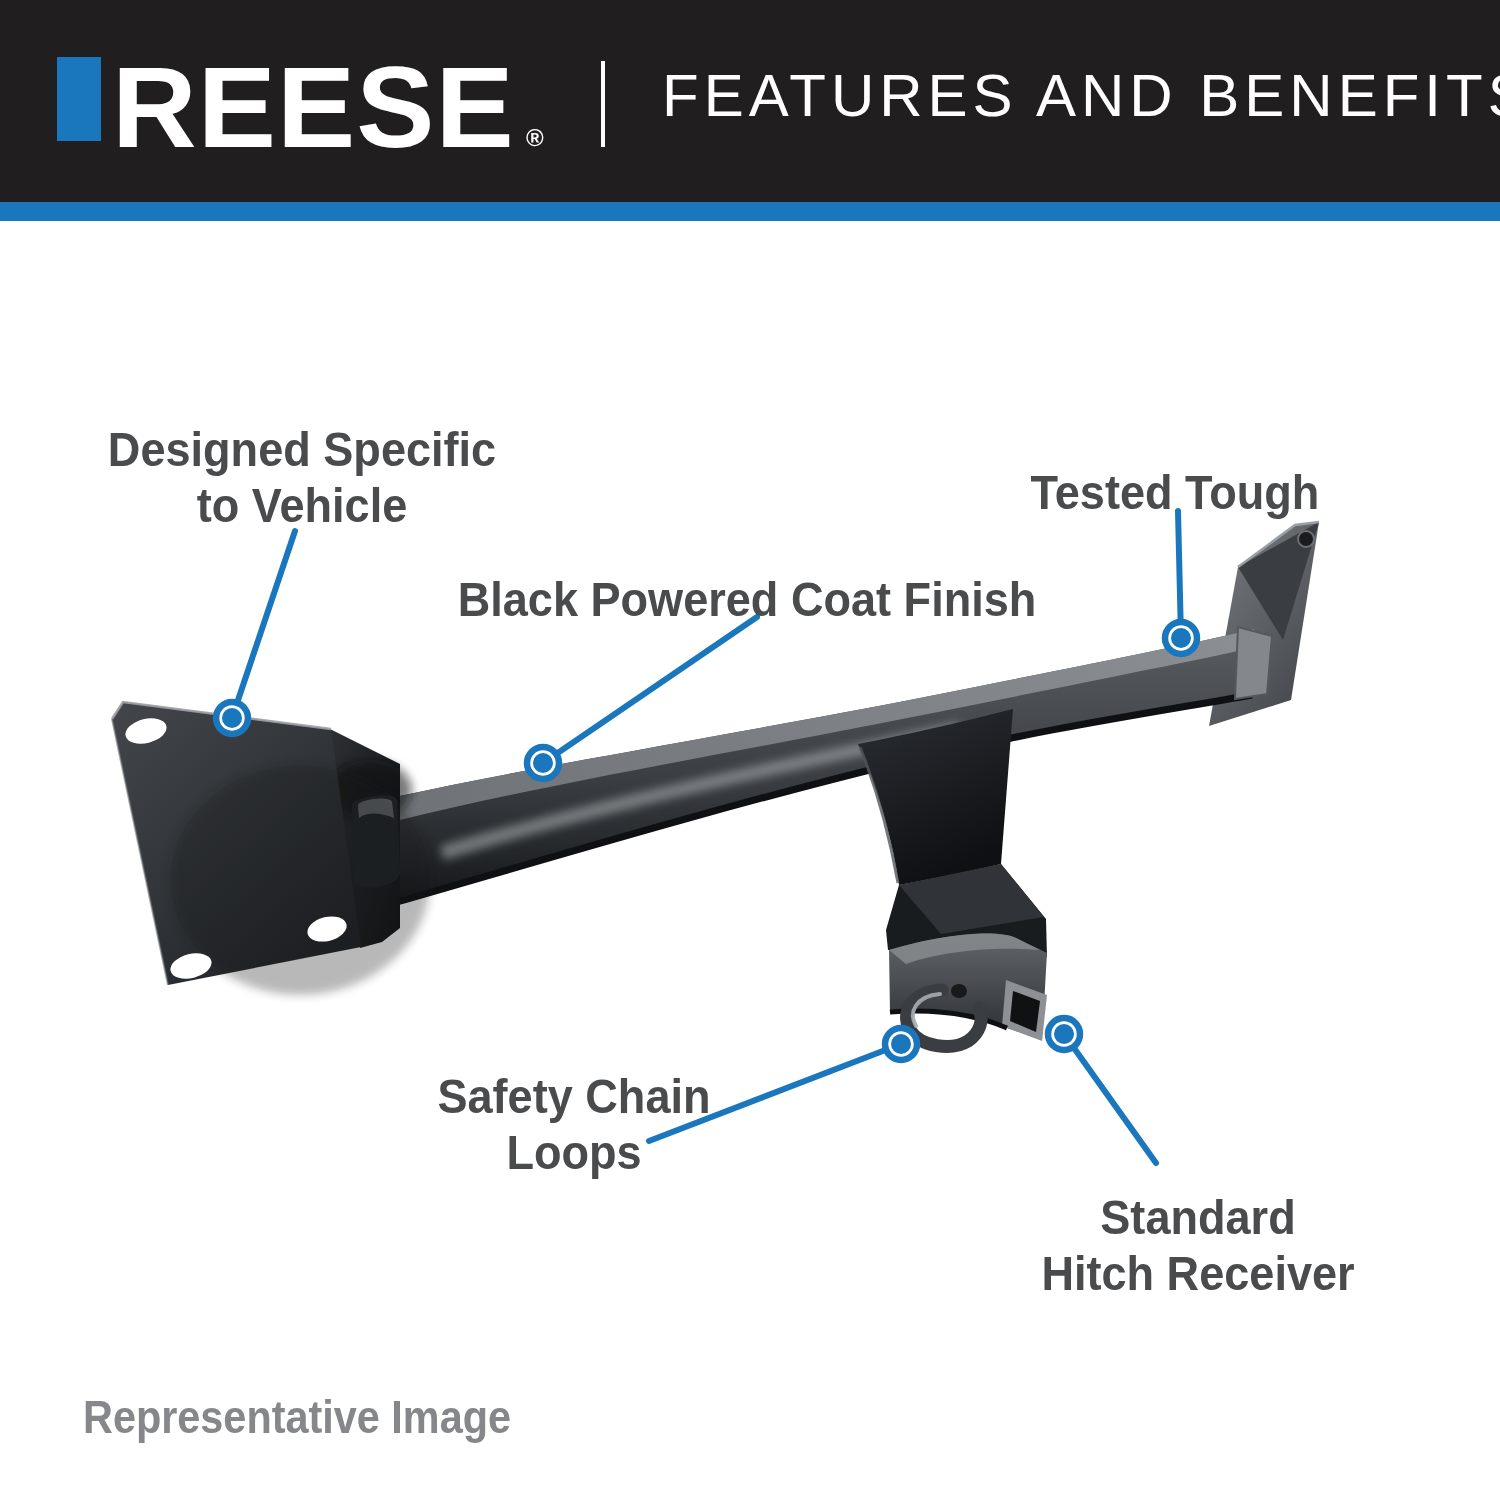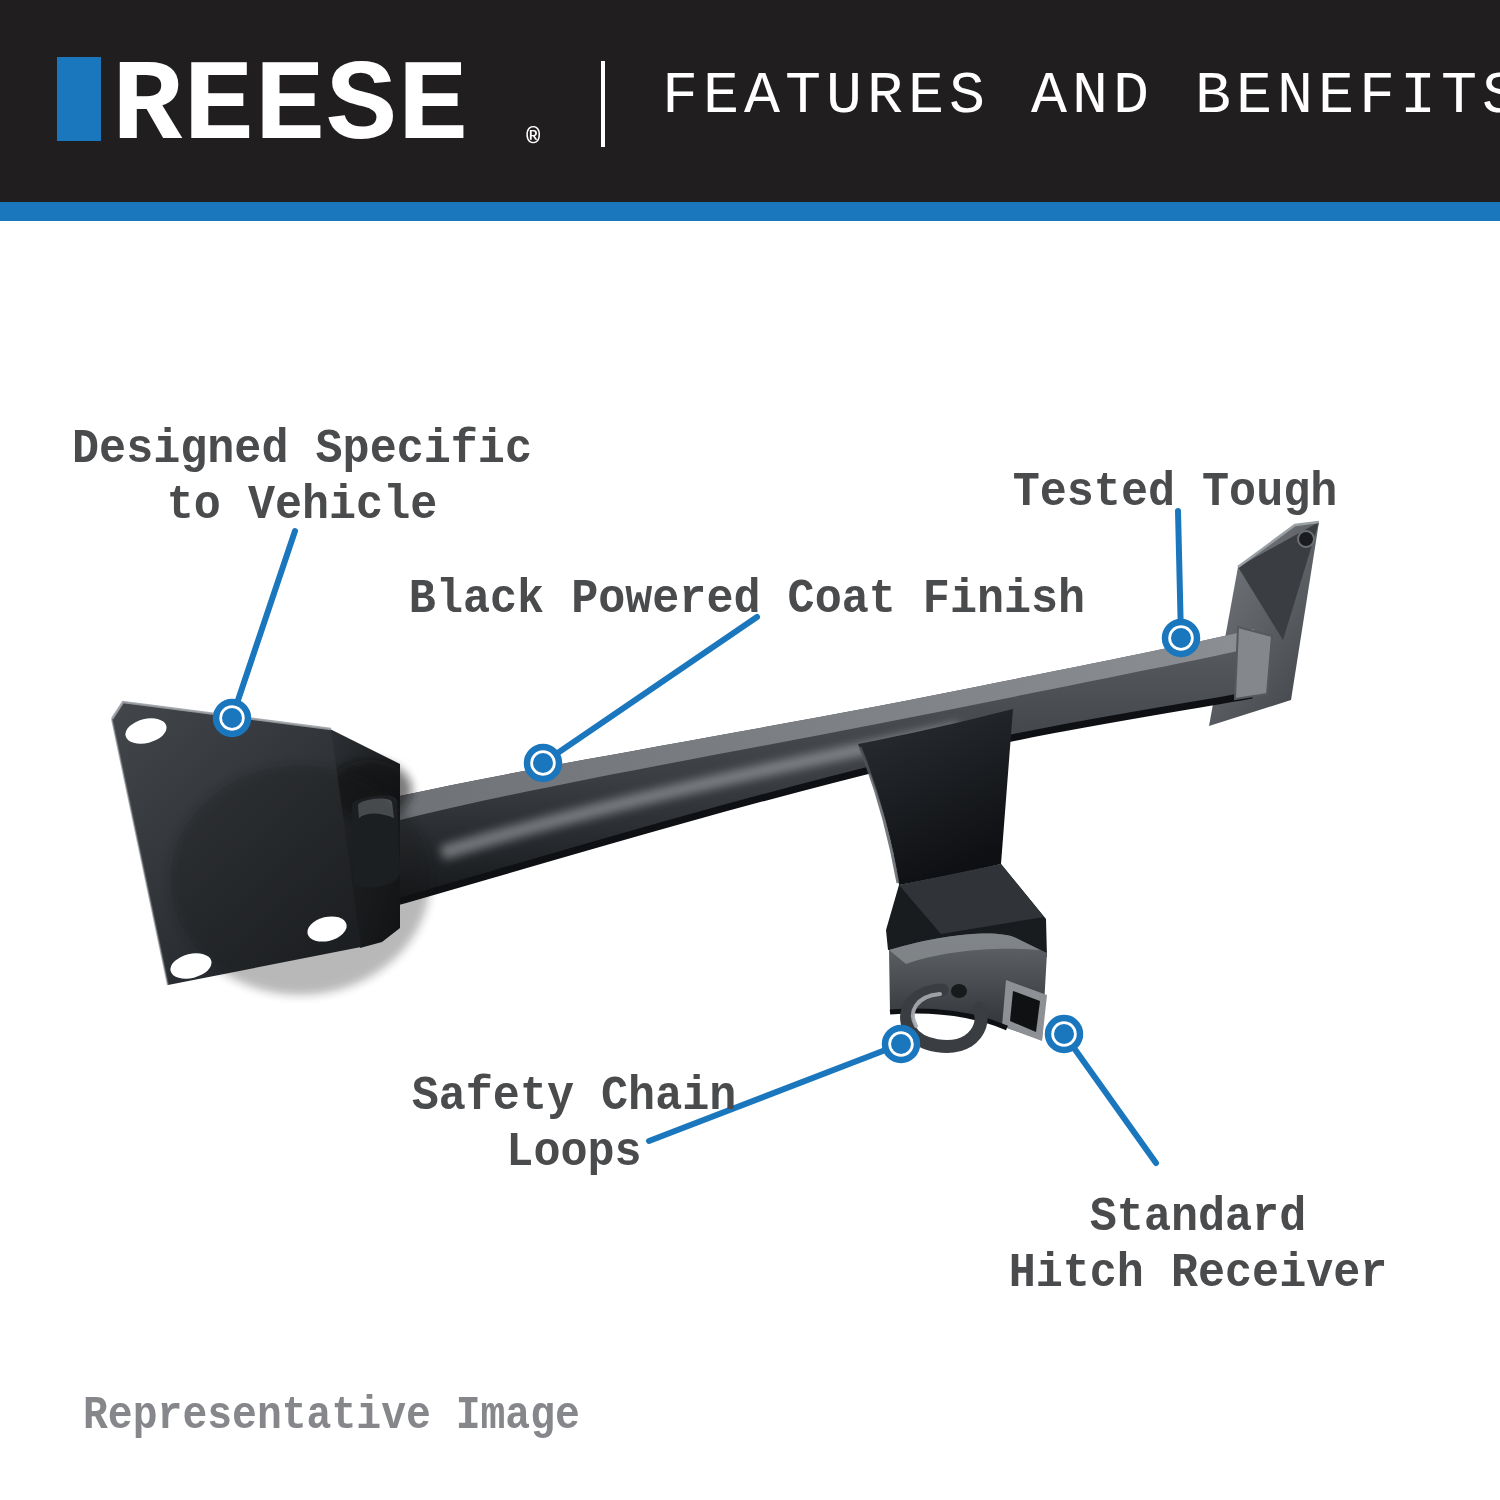--- a/index.html
+++ b/index.html
@@ -1,17 +1,17 @@
 <!DOCTYPE html>
 <html style="--accent: #1b77bd; --header-bg: #211e1f; --label-gray: #4a4b4d; --note-gray: #85878a; --bg: #ffffff;"><head>
 <meta charset="utf-8">
 <style>
   html,body{margin:0;padding:0;background:#fff;}
   .stage{position:relative;width:1500px;height:1500px;background:var(--bg,#fff);overflow:hidden;
-         font-family:Liberation Mono, monospace;}
+         font-family:Liberation Sans, sans-serif;}
   
   .header{position:absolute;left:0;top:0;width:1500px;height:202px;background:var(--header-bg,#211e1f);}
   .accent-strip{position:absolute;left:0;top:202px;width:1500px;height:19px;background:var(--accent,#1b77bd);}
   .logo-block{position:absolute;left:57px;top:57px;width:44px;height:84px;background:var(--accent,#1b77bd);}
   .brand{position:absolute;left:112px;top:36px;color:#fff;font-size:115px;font-weight:bold;
          letter-spacing:1px;line-height:1.25;white-space:nowrap;transform:scaleX(1.02);transform-origin:left center;}
   .registered{position:absolute;left:526px;top:124px;color:#fff;font-size:24px;font-weight:bold;}
   .header-divider{position:absolute;left:601px;top:61px;width:4px;height:86px;background:#fff;}
   .header-title{position:absolute;left:662px;top:66px;width:790px;text-align:center;color:#fff;
          font-size:60px;font-weight:400;letter-spacing:5px;line-height:1;white-space:nowrap;}

